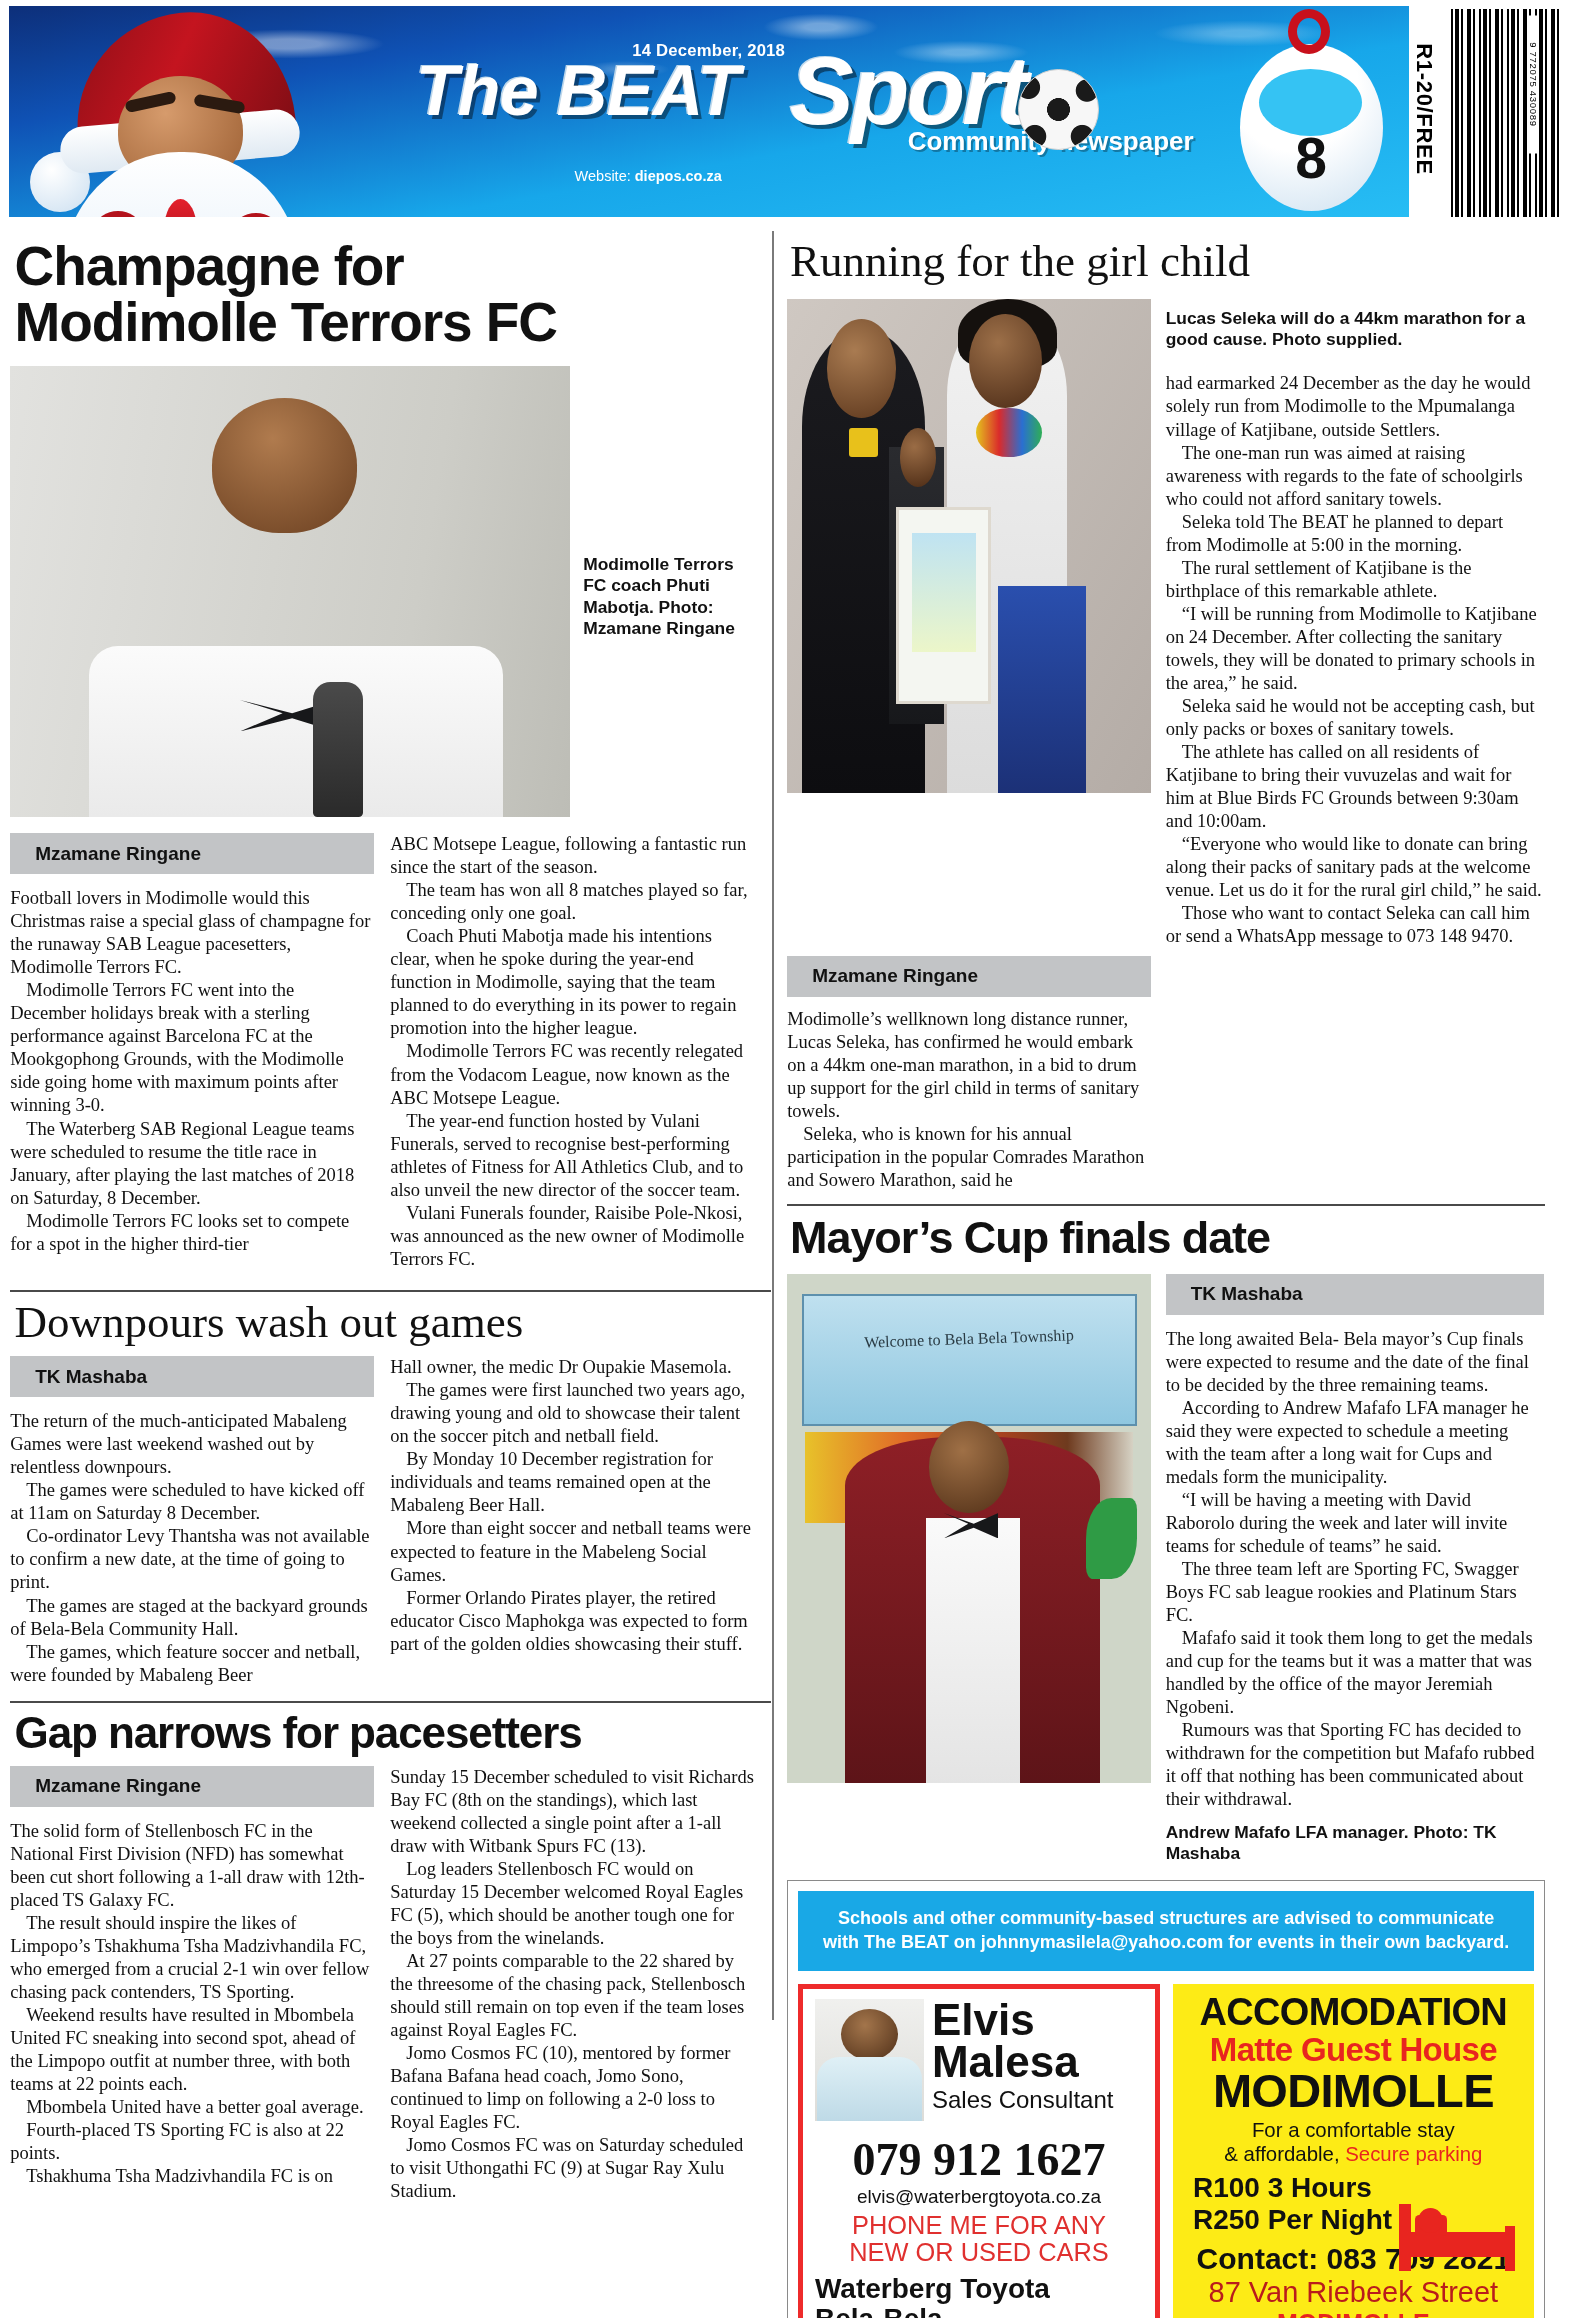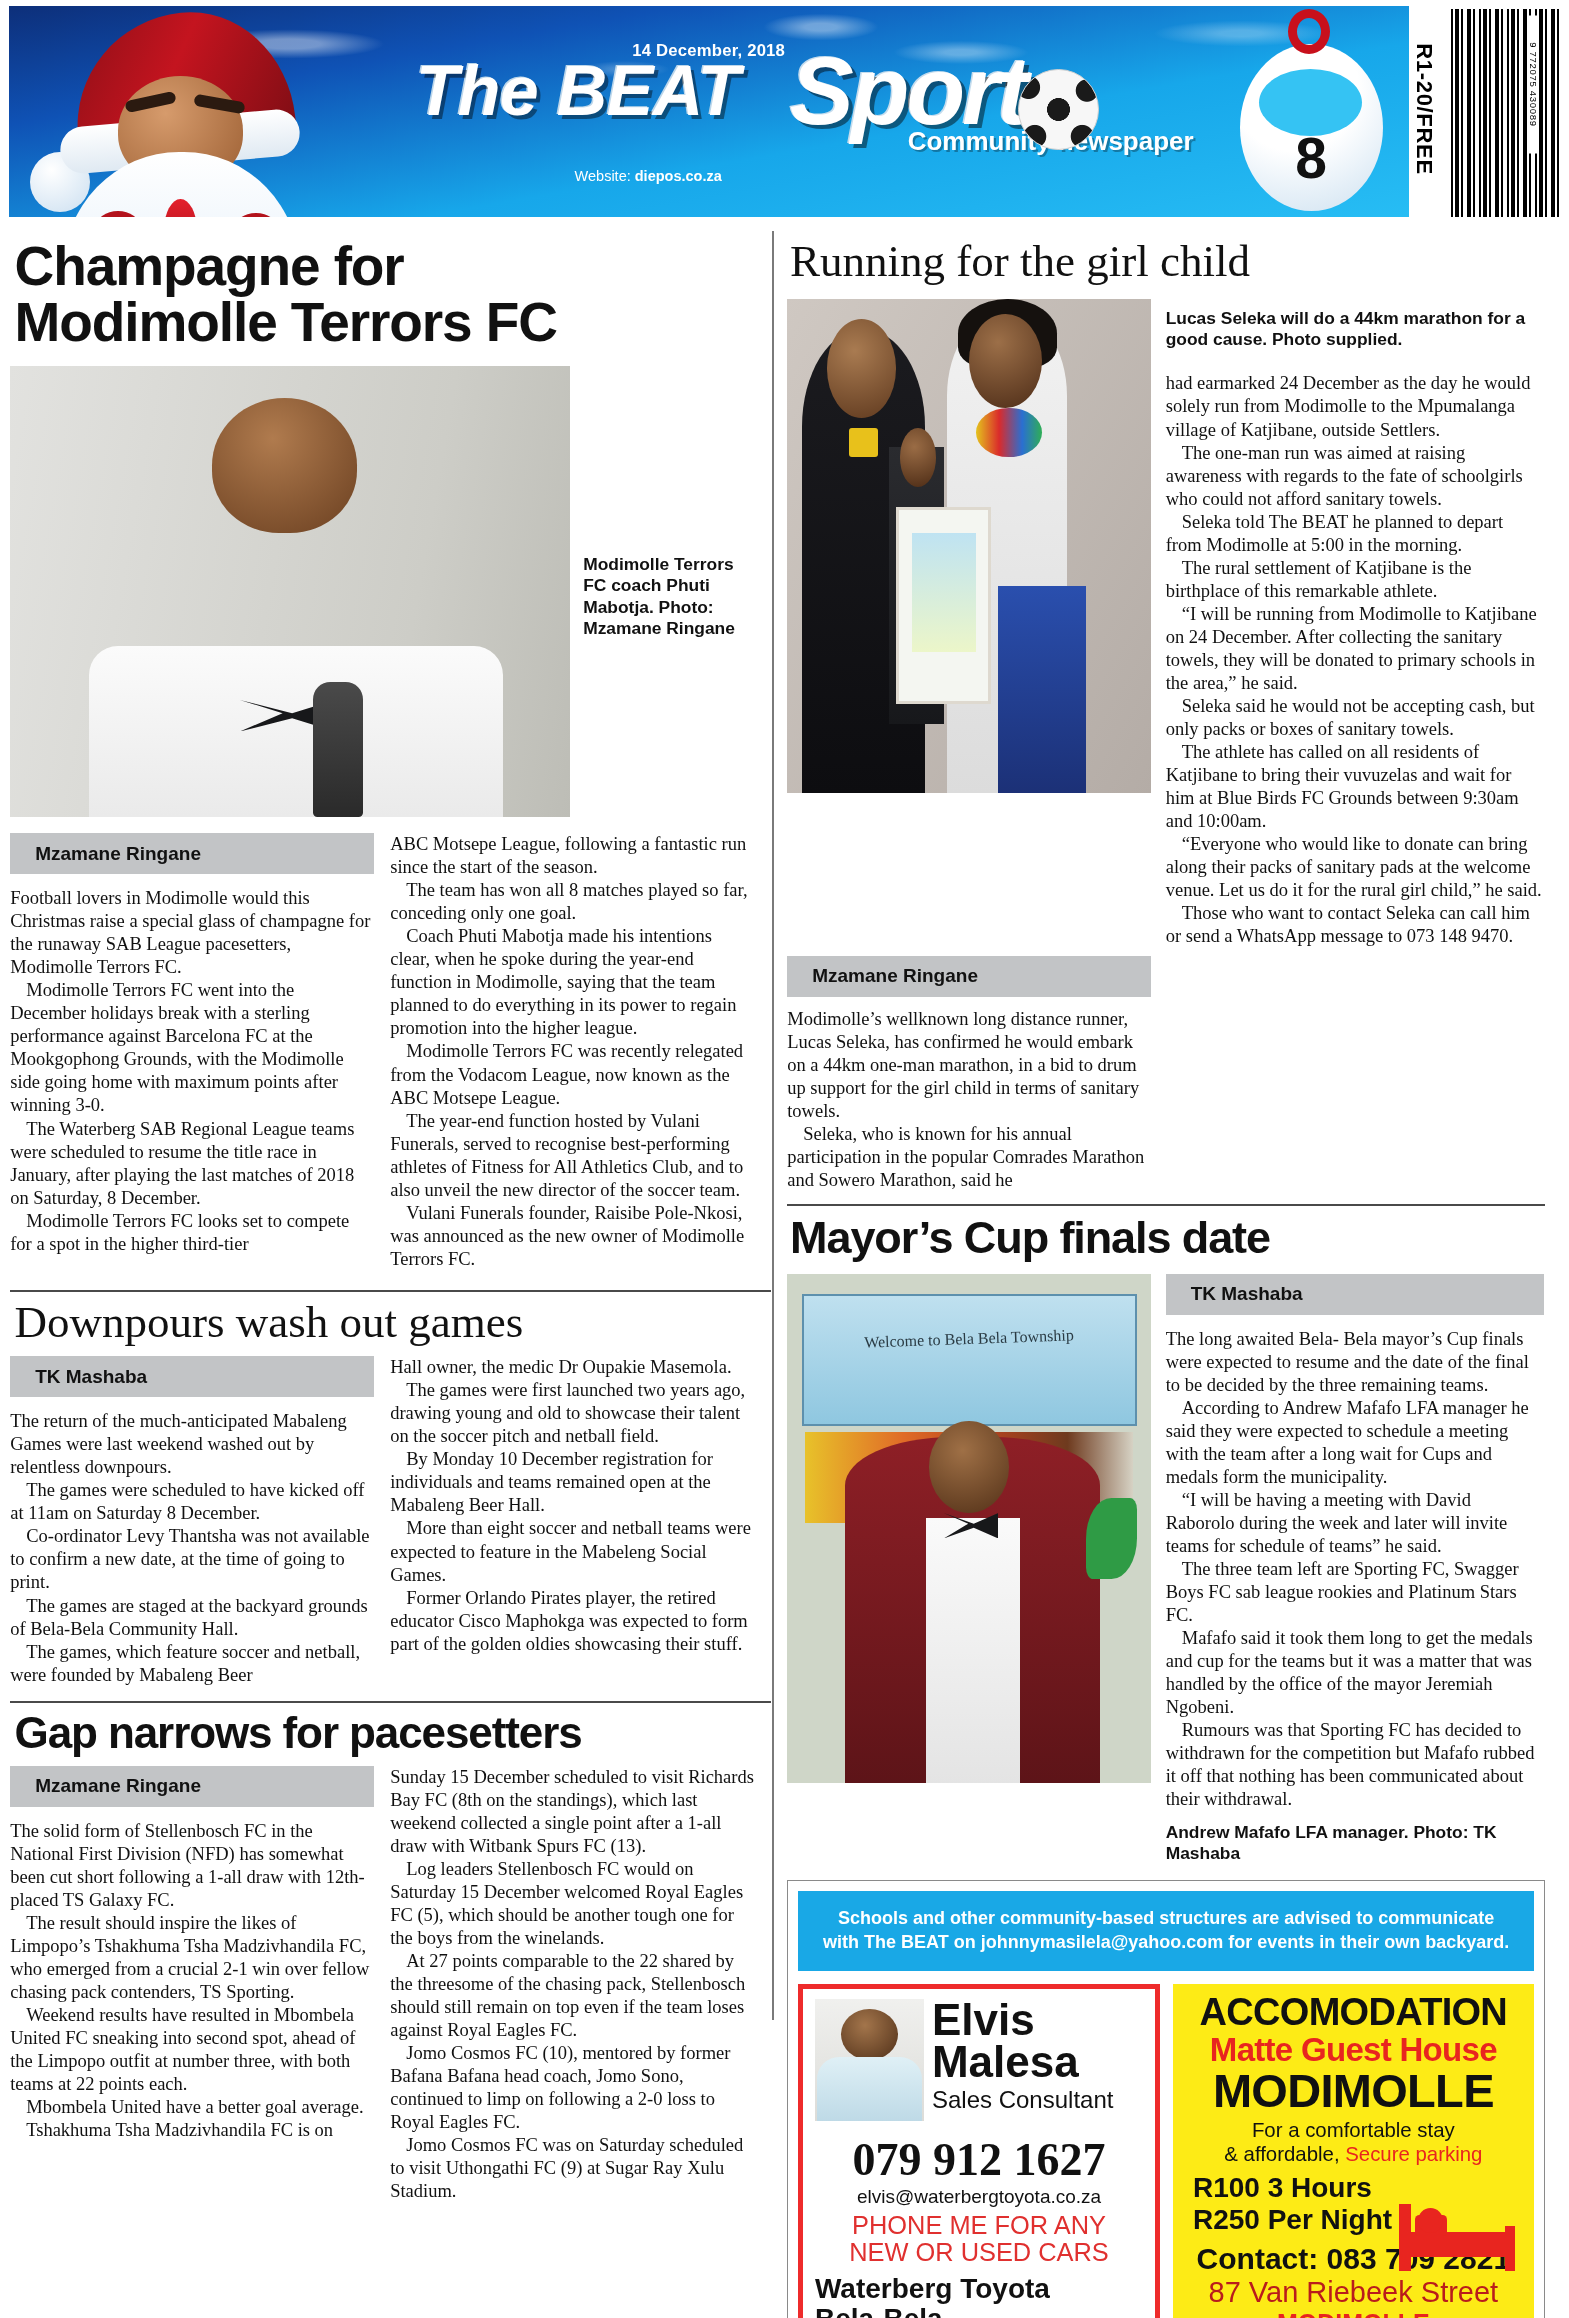--- a/index.html
+++ b/index.html
@@ -416,20 +416,21 @@
         <div class="hl-black" style="font-size:44px; margin:7.3px 0 0 4.4px;">Gap narrows for pacesetters</div>
 
         <div style="display:flex; gap:16px; margin-top:10.2px;">
           <div style="width:364px;">
             <div class="byline">Mzamane Ringane</div>
             <div class="bodytext" style="margin-top:13px;">
               <p class="first">The solid form of Stellenbosch FC in the National First Division (NFD) has somewhat been cut short following a 1-all draw with 12th-placed TS Galaxy FC.</p>
               <p>The result should inspire the likes of Limpopo’s Tshakhuma Tsha Madzivhandila FC, who emerged from a crucial 2-1 win over fellow chasing pack contenders, TS Sporting.</p>
               <p>Weekend results have resulted in Mbombela United FC sneaking into second spot, ahead of the Limpopo outfit at number three, with both teams at 22 points each.</p>
               <p>Mbombela United have a better goal average.</p>
+              <p>Fourth-placed TS Sporting FC is also at 22 points.</p>
               <p>Tshakhuma Tsha Madzivhandila FC is on</p>
             </div>
           </div>
           <div style="width:364px;">
             <div class="bodytext">
               <p class="first">Sunday 15 December scheduled to visit Richards Bay FC (8th on the standings), which last weekend collected a single point after a 1-all draw with Witbank Spurs FC (13).</p>
               <p>Log leaders Stellenbosch FC would on Saturday 15 December welcomed Royal Eagles FC (5), which should be another tough one for the boys from the winelands.</p>
               <p>At 27 points comparable to the 22 shared by the threesome of the chasing pack, Stellenbosch should still remain on top even if the team loses against Royal Eagles FC.</p>
               <p>Jomo Cosmos FC (10), mentored by former Bafana Bafana head coach, Jomo Sono, continued to limp on following a 2-0 loss to Royal Eagles FC.</p>
               <p>Jomo Cosmos FC was on Saturday scheduled to visit Uthongathi FC (9) at Sugar Ray Xulu Stadium.</p>

